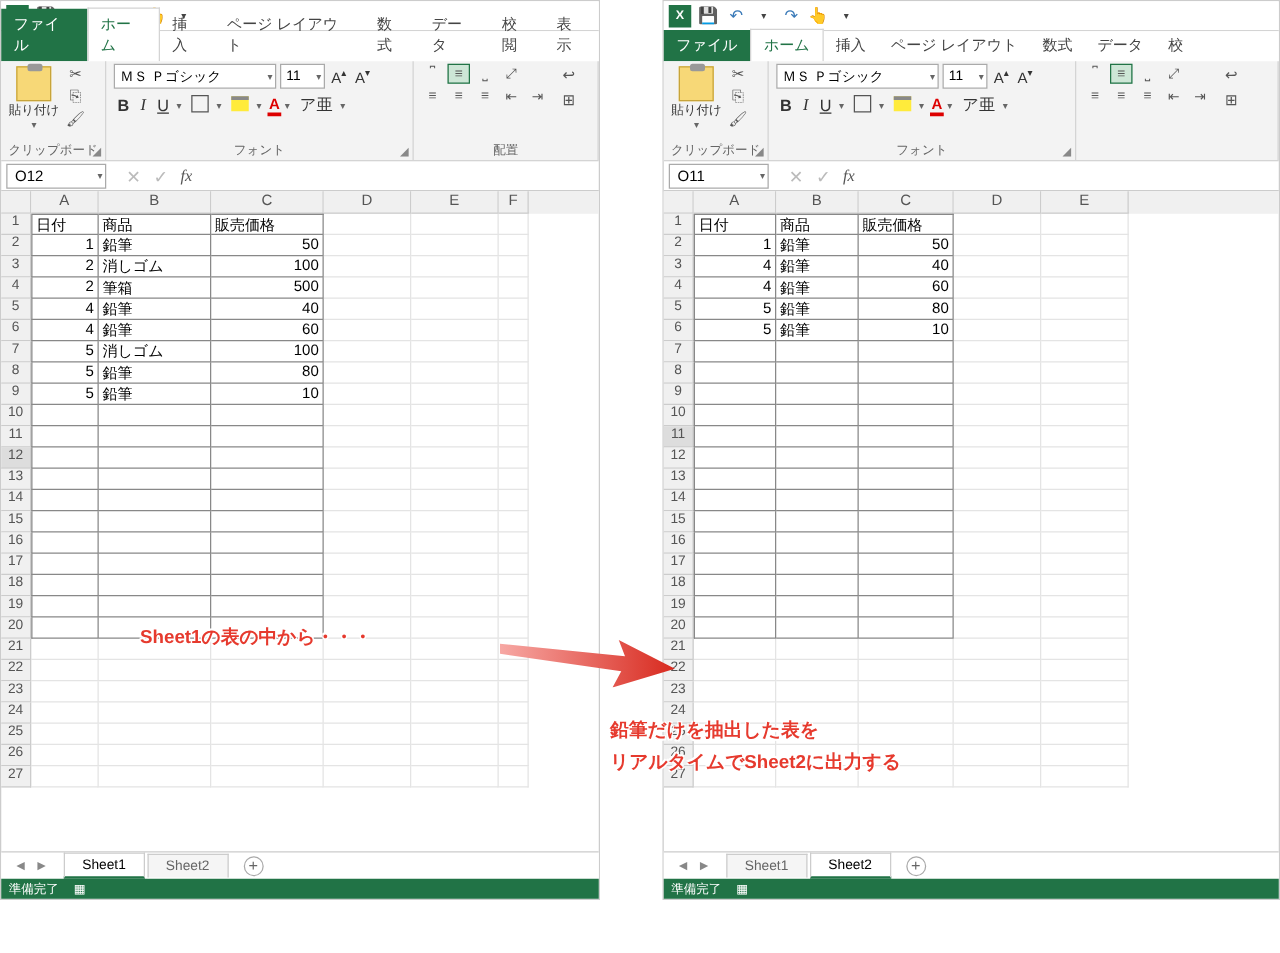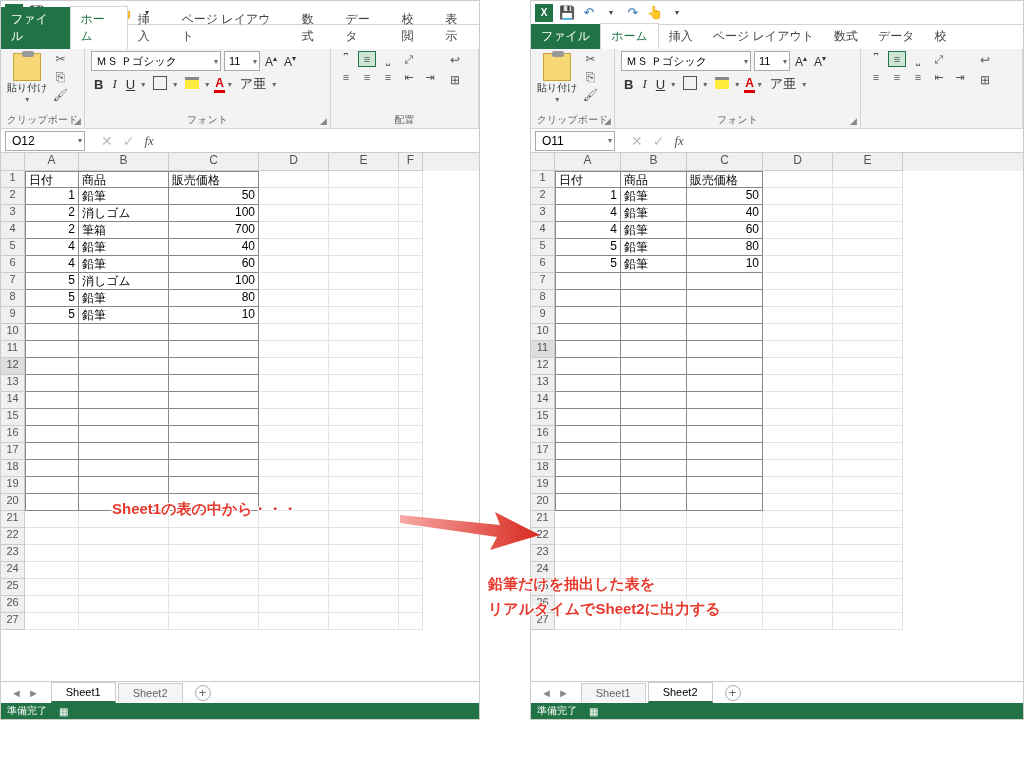--- a/index.html
+++ b/index.html
@@ -223,21 +223,21 @@
           <div class="cell b-r b-b" style="width:90px">消しゴム</div>
           <div class="cell b-r b-b num" style="width:90px">100</div>
           <div class="cell" style="width:70px"></div>
           <div class="cell" style="width:70px"></div>
           <div class="cell" style="width:24px"></div>
         </div>
         <div class="row">
           <div class="rh">4</div>
           <div class="cell b-r b-b b-l num" style="width:54px">2</div>
           <div class="cell b-r b-b" style="width:90px">筆箱</div>
-          <div class="cell b-r b-b num" style="width:90px">700</div>
+          <div class="cell b-r b-b num" style="width:90px">500</div>
           <div class="cell" style="width:70px"></div>
           <div class="cell" style="width:70px"></div>
           <div class="cell" style="width:24px"></div>
         </div>
         <div class="row">
           <div class="rh">5</div>
           <div class="cell b-r b-b b-l num" style="width:54px">4</div>
           <div class="cell b-r b-b" style="width:90px">鉛筆</div>
           <div class="cell b-r b-b num" style="width:90px">40</div>
           <div class="cell" style="width:70px"></div>

